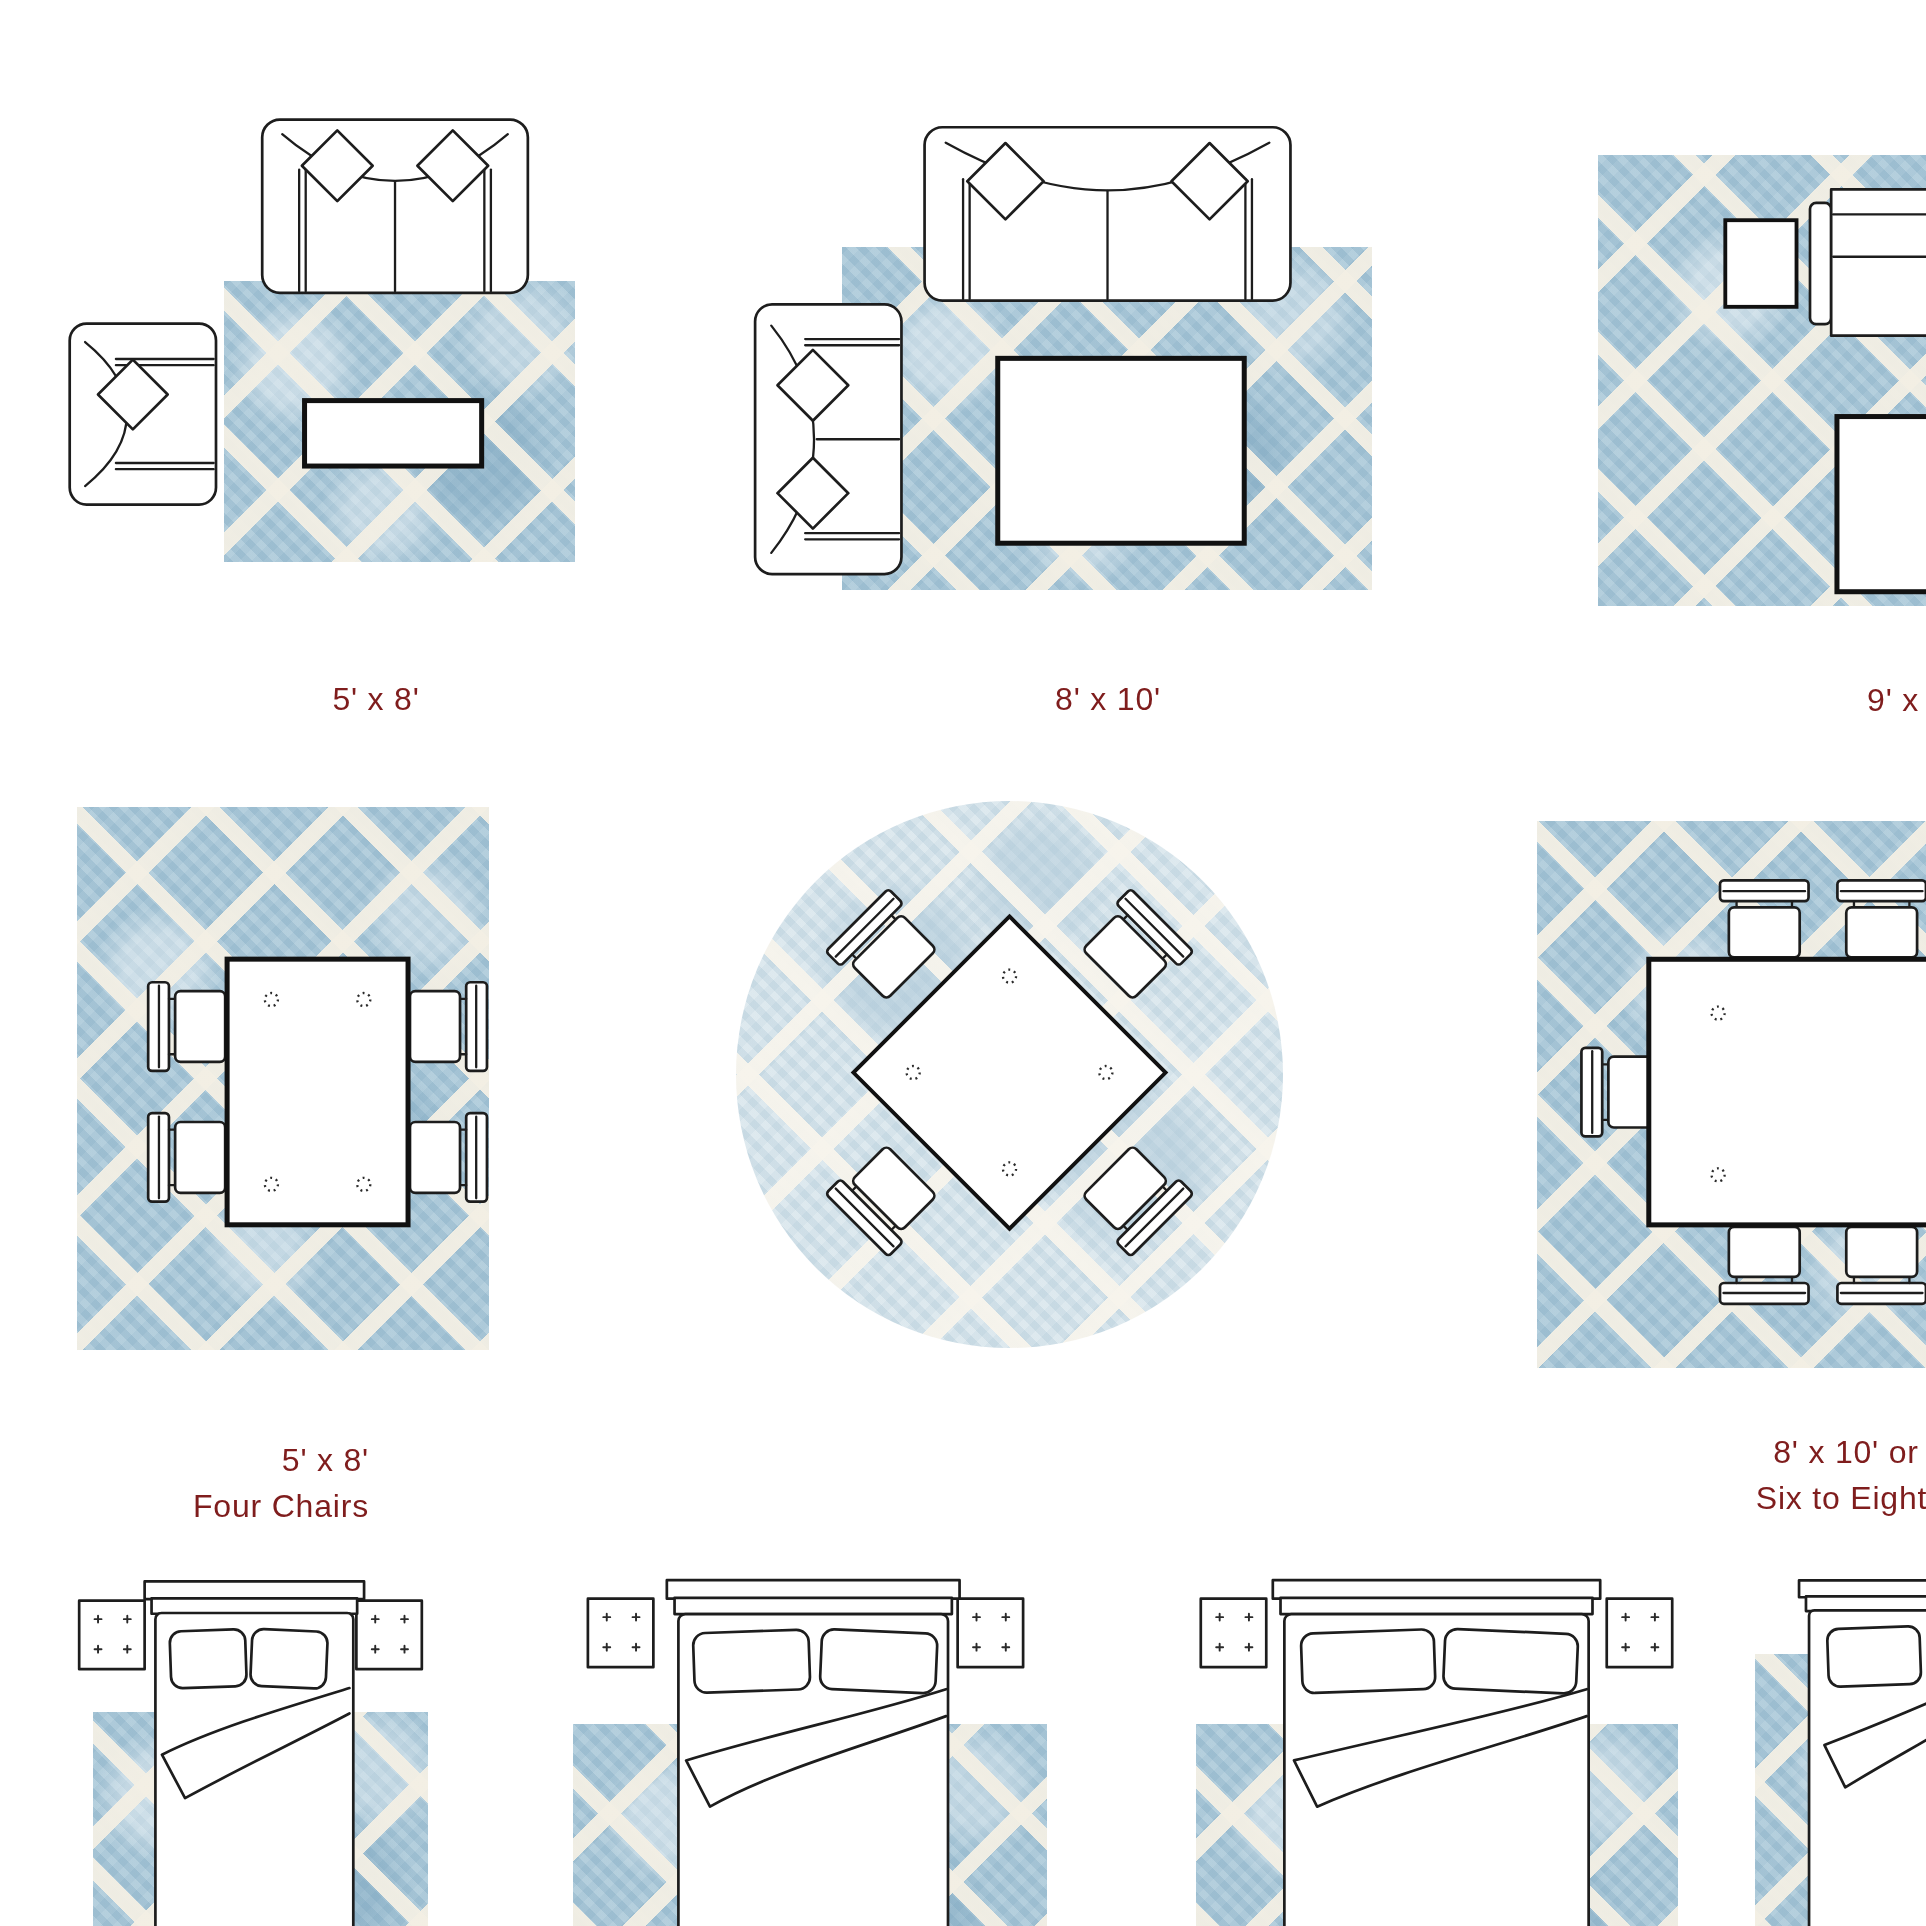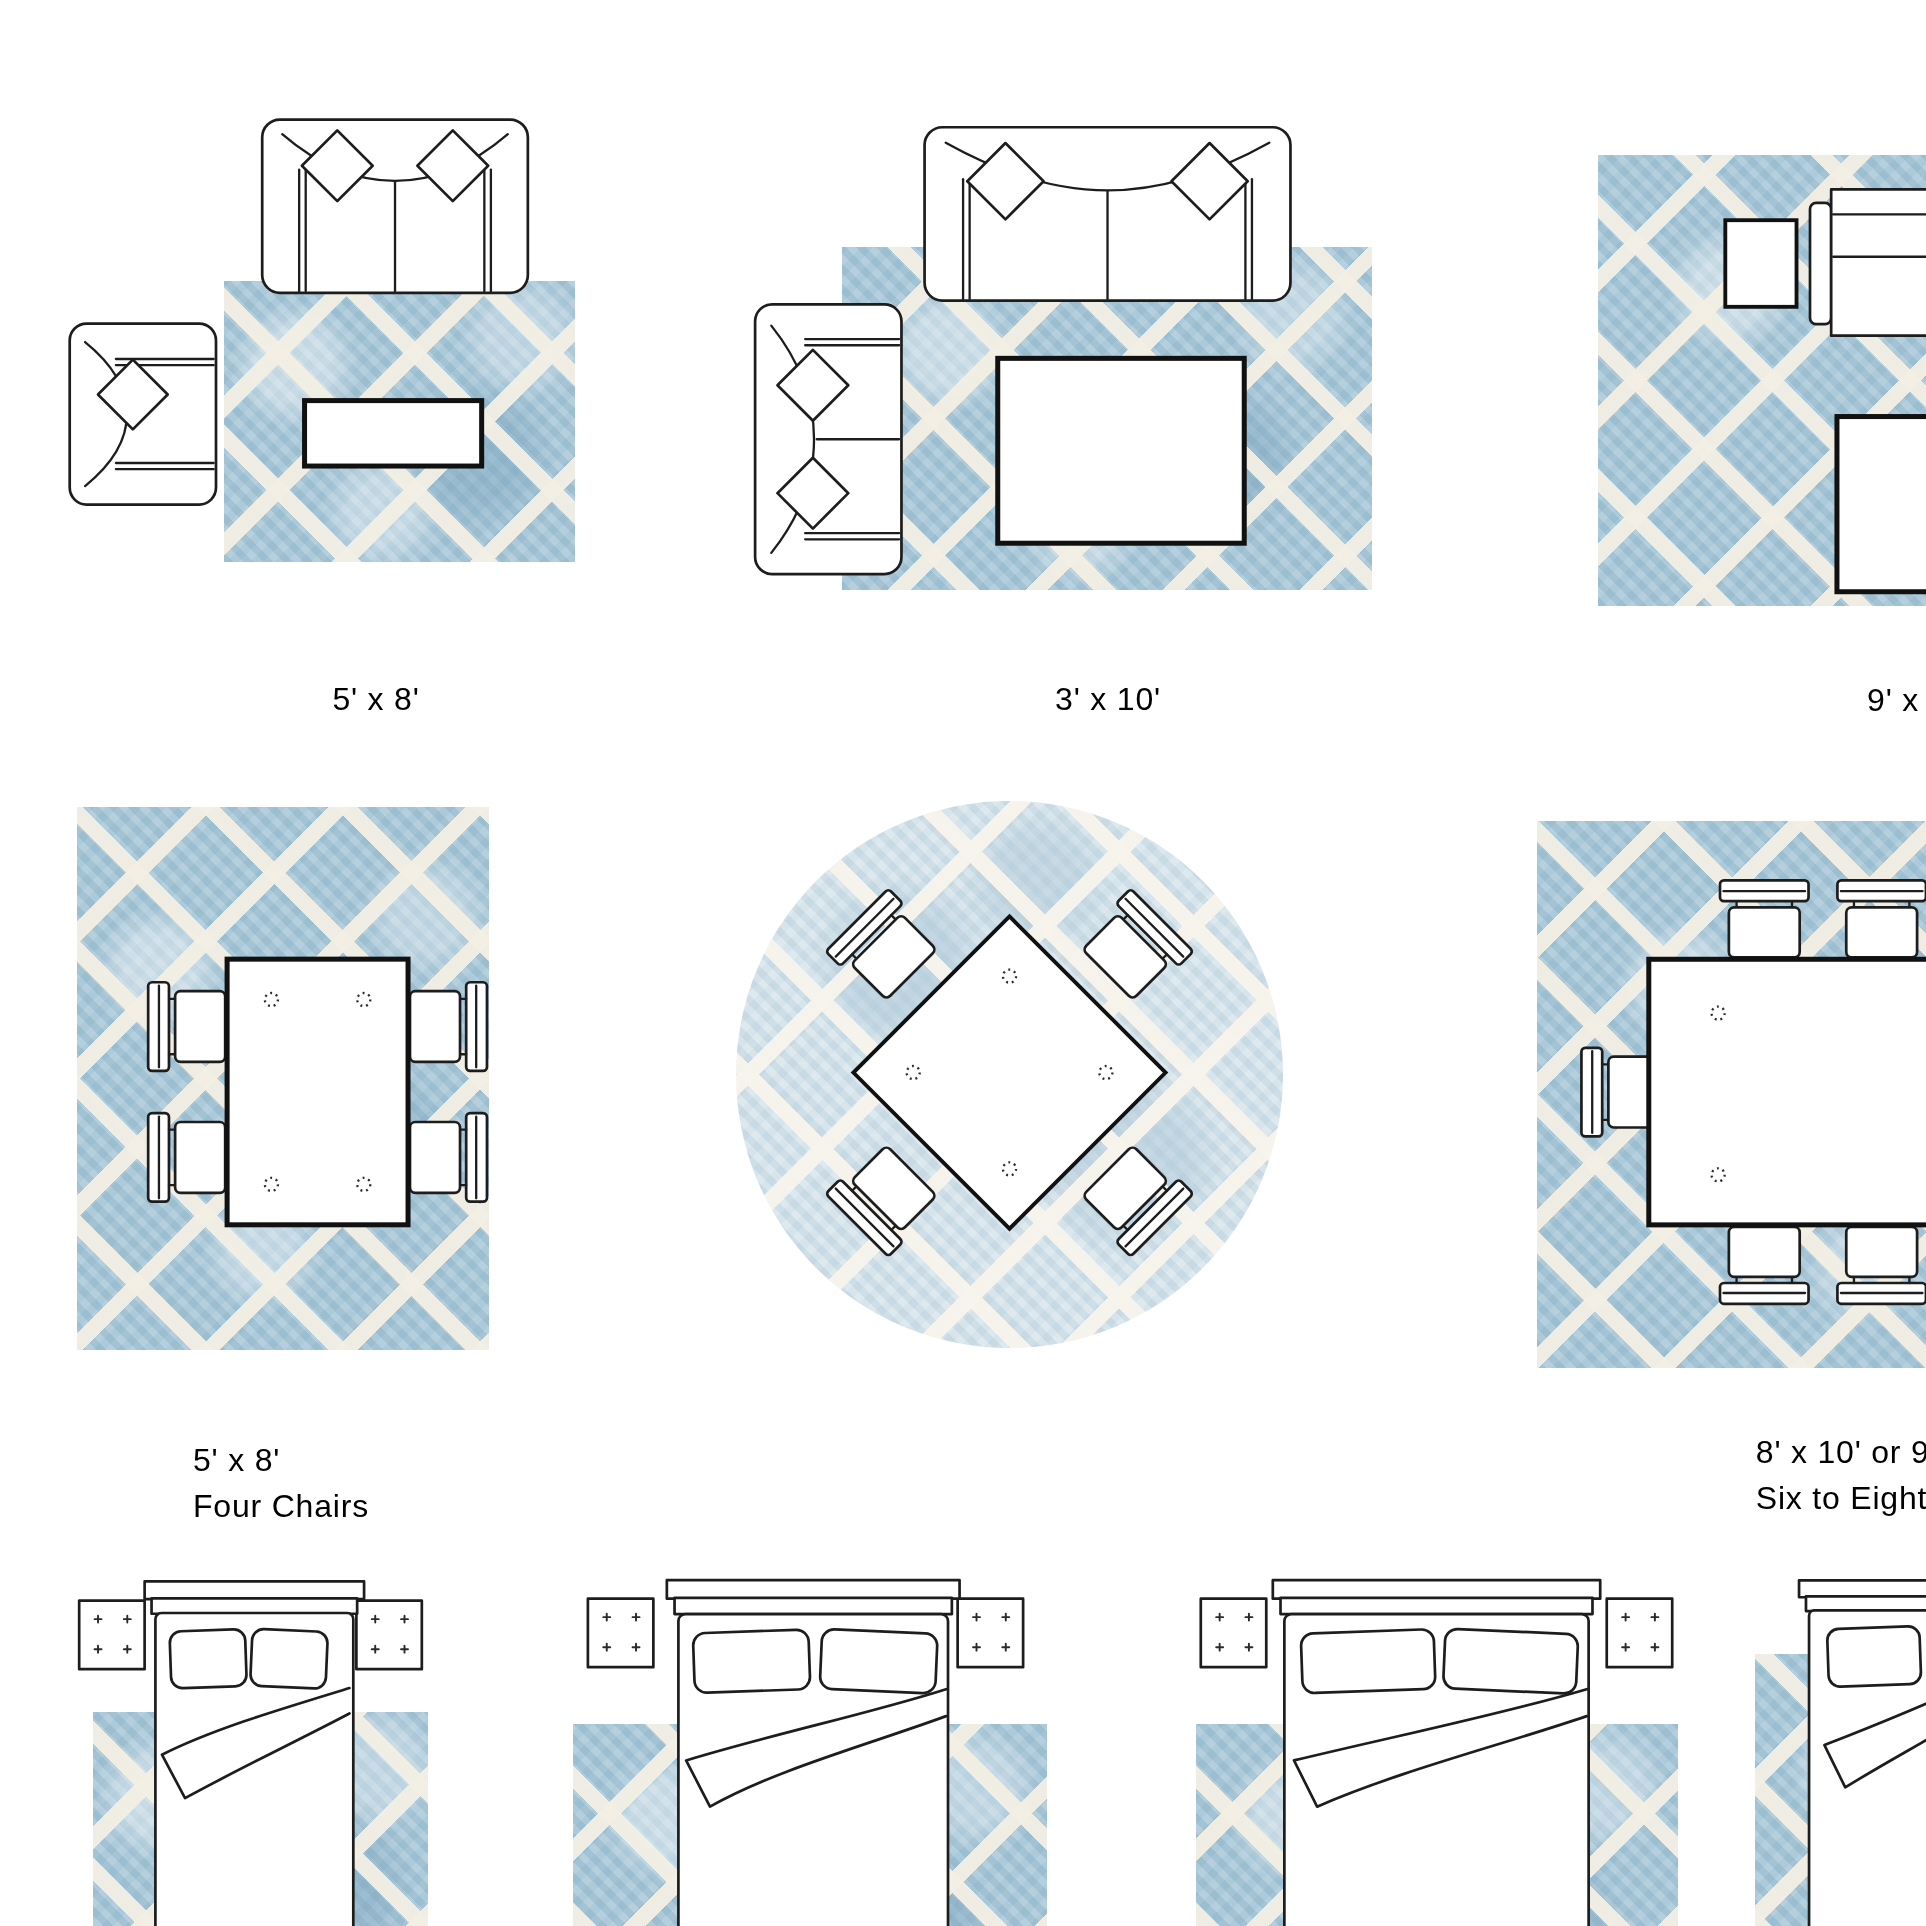--- a/index.html
+++ b/index.html
@@ -34,22 +34,22 @@
   }
   .rug.round{border-radius:50%;}
   svg.furniture{position:absolute;left:0;top:0;overflow:visible;}
   svg .pc{fill:#ffffff;stroke:#1d1d1d;stroke-width:7;stroke-linejoin:round;stroke-linecap:round;}
   svg .ln{fill:none;stroke:#1d1d1d;stroke-width:6;stroke-linejoin:round;stroke-linecap:round;}
   svg .tbl{fill:#ffffff;stroke:#111111;stroke-width:13;stroke-linejoin:miter;}
   svg .dot{fill:none;stroke:#2a2a2a;stroke-width:6;stroke-dasharray:5 10;}
   svg .knob{fill:none;stroke:#2a2a2a;stroke-width:5;stroke-linecap:round;}
   .label{
     position:absolute;transform:translateX(-50%);
-    text-align:left;font-size:32px;line-height:46px;
-    color:#000000;letter-spacing:0.8px;white-space:nowrap;
+    text-align:right;font-size:32px;line-height:46px;
+    color:#7f1d1d;letter-spacing:0.8px;white-space:nowrap;
   }
   .label span{display:block;}
 </style>
 </head>
 <body>
 
 <svg width="0" height="0" style="position:absolute">
   <defs>
     <g id="chair">
       <rect class="pc" x="-100" y="-115" width="54" height="230" rx="10"></rect>
@@ -121,21 +121,21 @@
       <line class="ln" x1="130" y1="594" x2="374" y2="594"></line>
       <line class="ln" x1="130" y1="610" x2="374" y2="610"></line>
       <rect class="pc" x="85" y="145" width="130" height="130" transform="rotate(45 150 210)"></rect>
       <rect class="pc" x="85" y="425" width="130" height="130" transform="rotate(45 150 490)"></rect>
     </g>
     <g>
       <rect class="tbl" x="690" y="650" width="640" height="480"></rect>
     </g>
   </svg>
   <div class="label" style="left:376px;top:568px">
-    <span>3' x 10'</span>
+    <span>8' x 10'</span>
     <span></span>
   </div>
 </div>
 
 <div class="scene" style="left:1579px;top:116px;width:693px;height:501px">
   <div class="rug" style="left:19px;top:39px;width:655px;height:451px"></div>
   <svg class="furniture" width="693" height="501" viewBox="0 0 1800 1300">
     <g>
       <rect class="pc" x="600" y="225" width="55" height="315" rx="16"></rect>
       <path class="pc" d="M655,190 L1590,190 L1590,1210 L1270,1210 L1270,570 L655,570 Z"></path>

